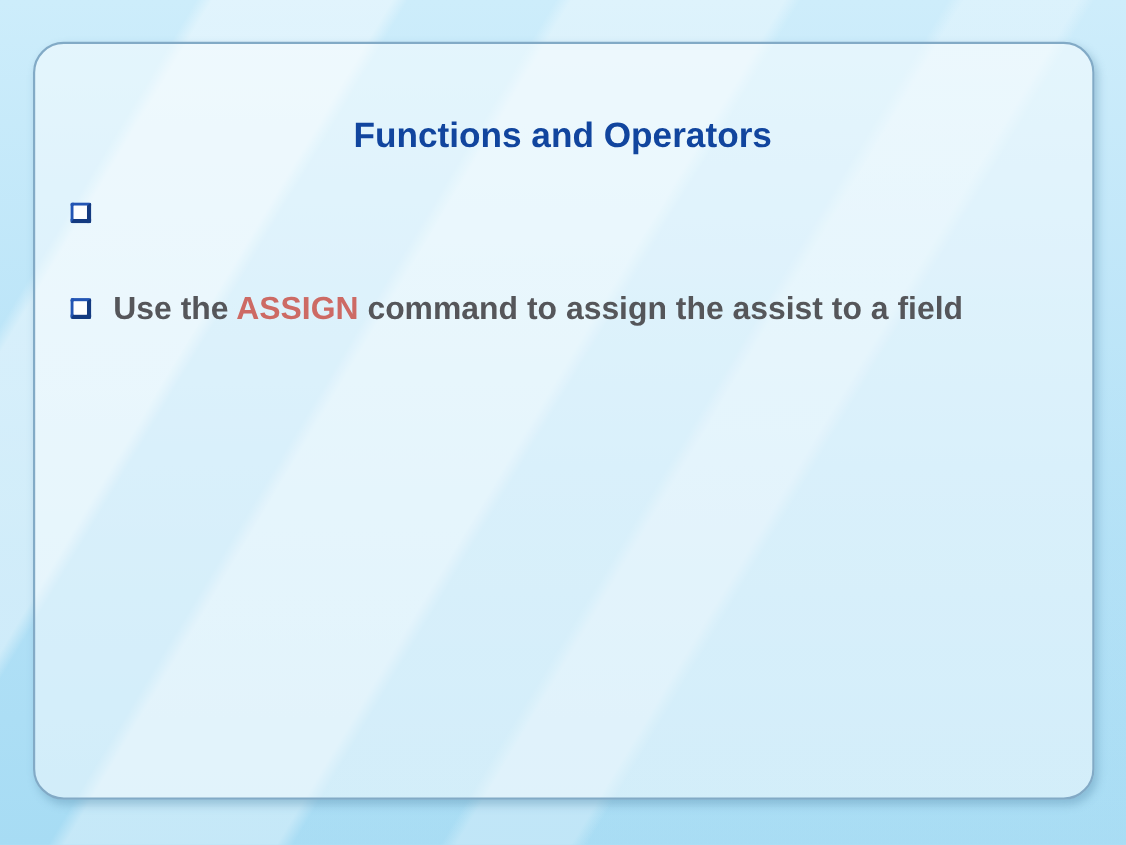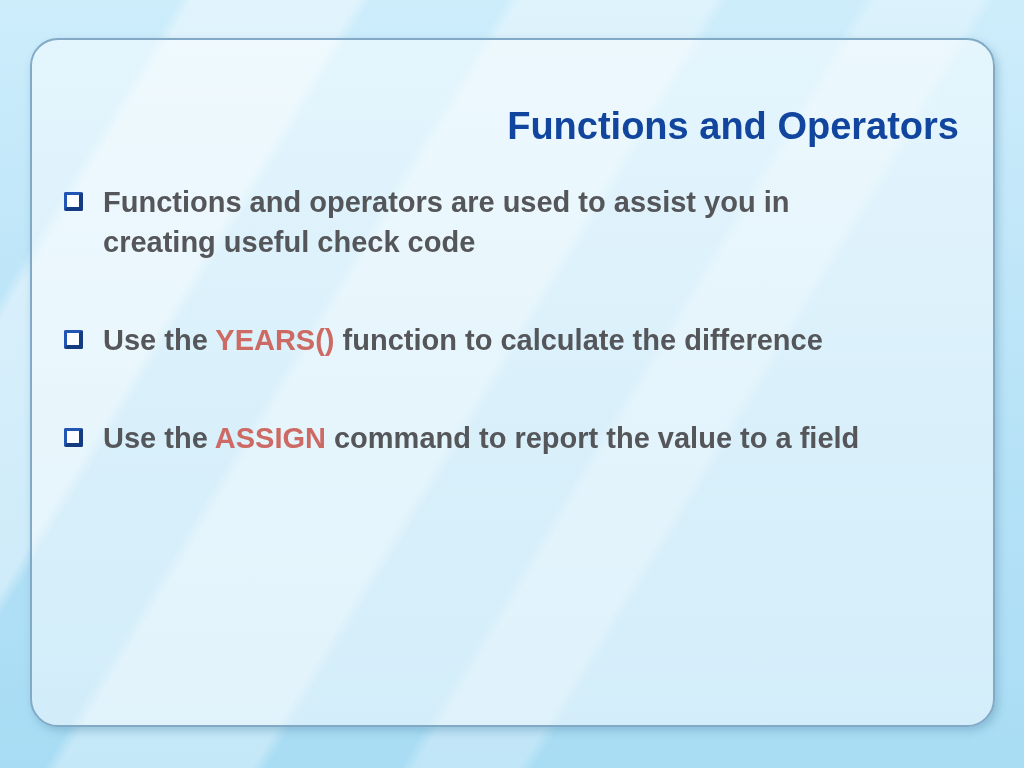--- a/index.html
+++ b/index.html
@@ -26,22 +26,22 @@
     height: 689px;
     box-sizing: border-box;
     background: rgba(255, 255, 255, 0.48);
     border: 2px solid #82aac6;
     border-radius: 28px;
     box-shadow: 3px 4px 8px rgba(96, 148, 180, 0.45);
     padding: 64px 34px 0 32px;
   }
   .slide-title {
     margin: 0;
-    text-align: right;
-    font-size: 38px;
+    text-align: center;
+    font-size: 32px;
     font-weight: bold;
     line-height: 1.2;
     color: #11459e;
     letter-spacing: 0px;
   }
   .bullet-list {
     list-style: none;
     margin: 32px 0 0 0;
     padding: 0;
   }
@@ -76,28 +76,22 @@
 </style>
 </head>
 <body>
 
 <div class="slide-card">
   <h1 class="slide-title">Functions and Operators</h1>
 
   <ul class="bullet-list">
     <li class="bullet-item">
       <span class="bullet-square"></span>
-      <p class="bullet-text"><span>Functions and operators are used to assist you in
-creating useful check code</span><span class="accent"></span><span></span></p>
     </li>
+
 
 
     <li class="bullet-item">
       <span class="bullet-square"></span>
-      <p class="bullet-text"><span>Use the </span><span class="accent">YEARS()</span><span> function to calculate the difference</span></p>
-    </li>
-
-    <li class="bullet-item">
-      <span class="bullet-square"></span>
-      <p class="bullet-text"><span>Use the </span><span class="accent">ASSIGN</span><span> command to report the value to a field</span></p>
+      <p class="bullet-text"><span>Use the </span><span class="accent">ASSIGN</span><span> command to assign the assist to a field</span></p>
     </li>
   </ul>
 </div>
 
 </body></html>

